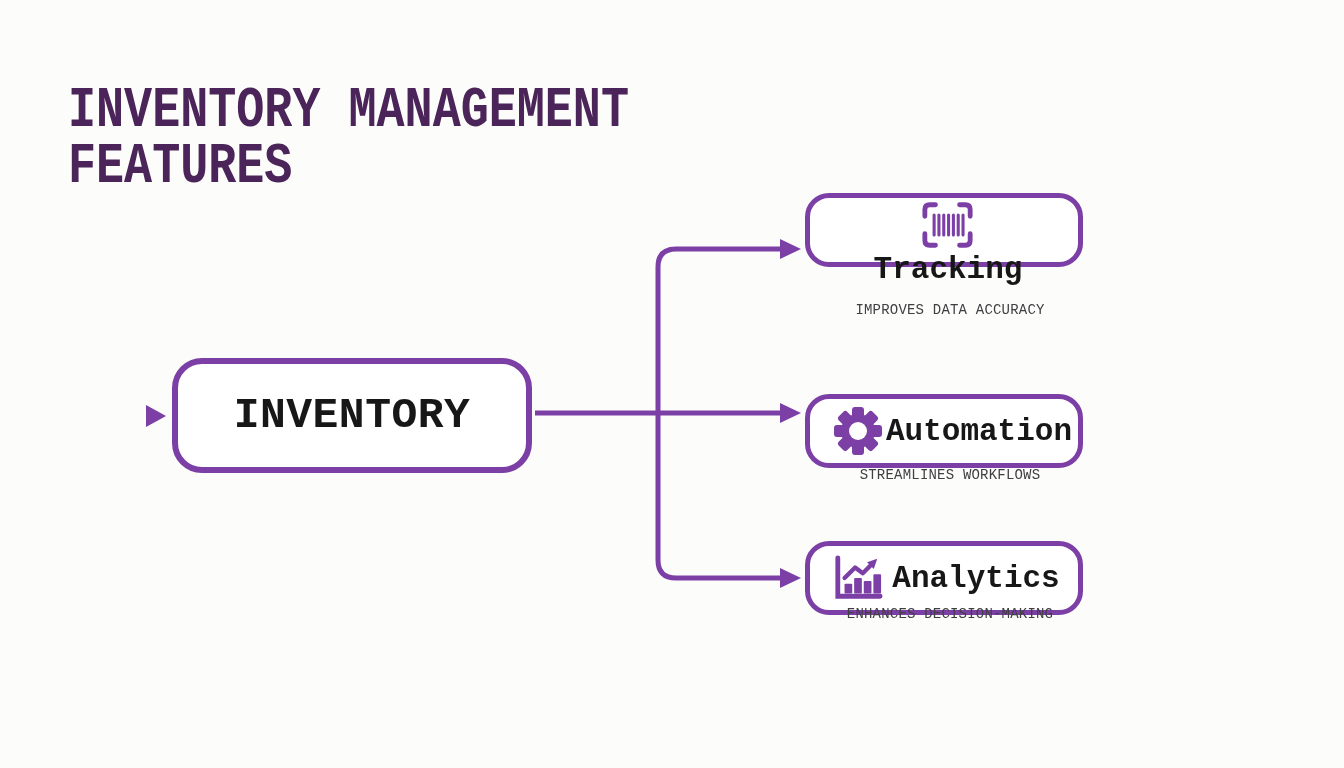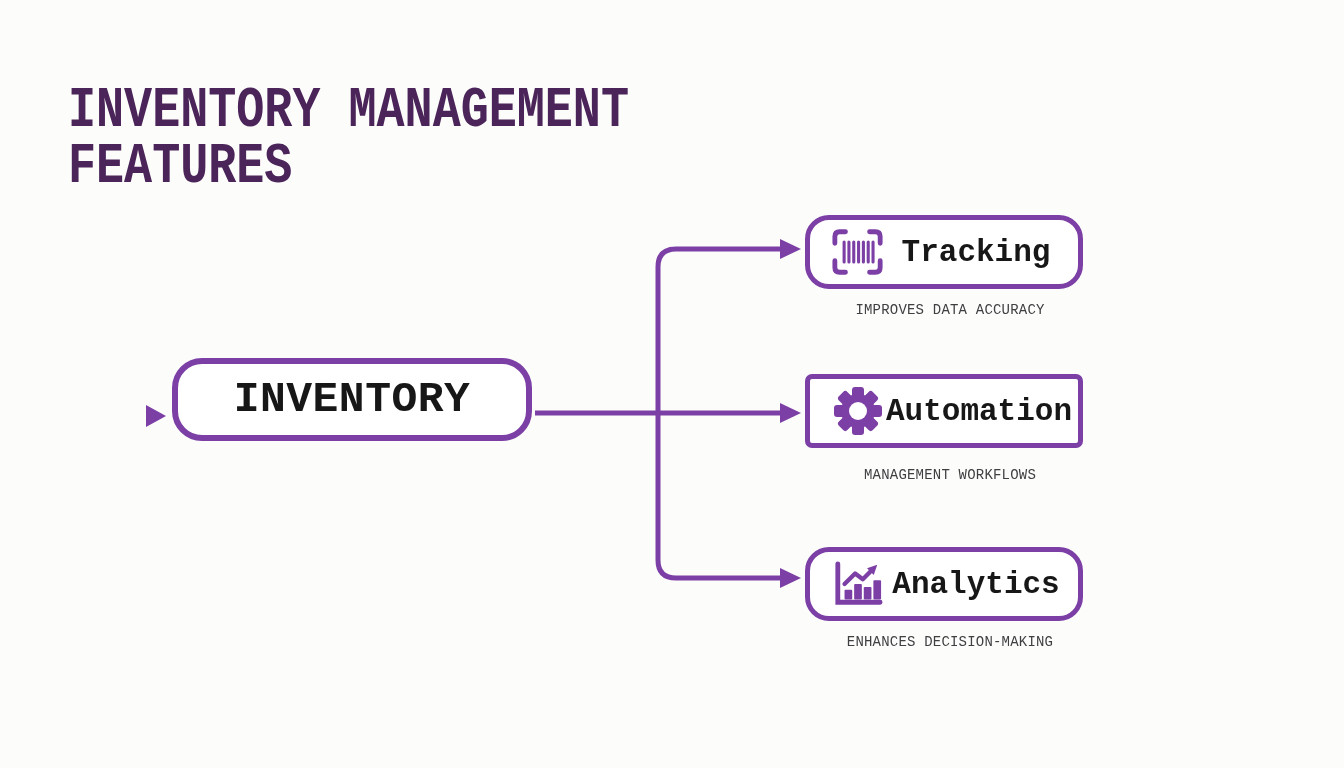--- a/index.html
+++ b/index.html
@@ -17,21 +17,21 @@
     transform:scaleX(0.82);transform-origin:left top;
     letter-spacing:0px;
   }
   .title span{display:block;}
   .connectors{
     position:absolute;left:0;top:0;width:1344px;height:768px;
     color:var(--accent,#7c3fa5);
     pointer-events:none;
   }
   .root-node{
-    position:absolute;left:172px;top:358px;width:360px;height:83px;
+    position:absolute;left:172px;top:358px;width:360px;height:115px;
     box-sizing:border-box;background:#ffffff;
     border:6px solid var(--accent,#7c3fa5);border-radius:30px;
     display:flex;align-items:center;justify-content:center;
   }
   .root-node .label{
     font-size:43px;font-weight:bold;letter-spacing:0.5px;
     color:var(--node-text,#171717);
   }
   .feature-box{
     position:absolute;left:805px;width:278px;height:74px;
@@ -41,31 +41,31 @@
   }
   .feature-box .icon{
     width:56px;height:54px;flex:none;
     display:flex;align-items:center;justify-content:center;
     color:var(--accent,#7c3fa5);
   }
   .feature-box .label{
     flex:1;text-align:center;
     font-size:31px;font-weight:bold;color:var(--node-text,#171717);
   }
-  #box-tracking{top:215px;}
-  #box-automation{top:374px;border-radius:7px;}
-  #box-analytics{top:541px;margin-top:6px;}
+  #box-tracking{top:193px;flex-direction:column;}
+  #box-automation{top:394px;}
+  #box-analytics{top:541px;}
   .subtitle{
     position:absolute;left:750px;width:400px;text-align:center;
     font-size:14px;letter-spacing:0.2px;
     color:var(--subtitle-text,#3f3e41);
   }
   #sub-tracking{top:302px;}
   #sub-automation{top:467px;}
-  #sub-analytics{top:634px;text-align:center;}
+  #sub-analytics{top:606px;text-align:center;}
 </style>
 </head>
 <body>
 
 <div class="canvas">
 
   <h1 class="title">
     <span>INVENTORY MANAGEMENT</span>
     <span>FEATURES</span>
   </h1>
@@ -120,21 +120,21 @@
           <rect x="20" y="2" width="12" height="48" rx="3" transform="rotate(45 26 26)"></rect>
           <rect x="20" y="2" width="12" height="48" rx="3" transform="rotate(90 26 26)"></rect>
           <rect x="20" y="2" width="12" height="48" rx="3" transform="rotate(135 26 26)"></rect>
           <circle cx="26" cy="26" r="17"></circle>
         </g>
         <circle cx="26" cy="26" r="9" fill="#ffffff"></circle>
       </svg>
     </span>
     <span class="label">Automation</span>
   </div>
-  <div class="subtitle" id="sub-automation">MANAGEMENT WORKFLOWS</div>
+  <div class="subtitle" id="sub-automation">STREAMLINES WORKFLOWS</div>
 
   <div class="feature-box" id="box-analytics">
     <span class="icon">
       <svg width="54" height="50" viewBox="0 0 56 52">
         <path d="M7 5 V45 H51" stroke="currentColor" stroke-width="5" fill="none" stroke-linecap="round"></path>
         <g fill="currentColor">
           <rect x="14" y="32" width="8" height="10" rx="1"></rect>
           <rect x="24" y="26" width="8" height="16" rx="1"></rect>
           <rect x="34" y="29" width="8" height="13" rx="1"></rect>
           <rect x="44" y="22" width="8" height="20" rx="1"></rect>

